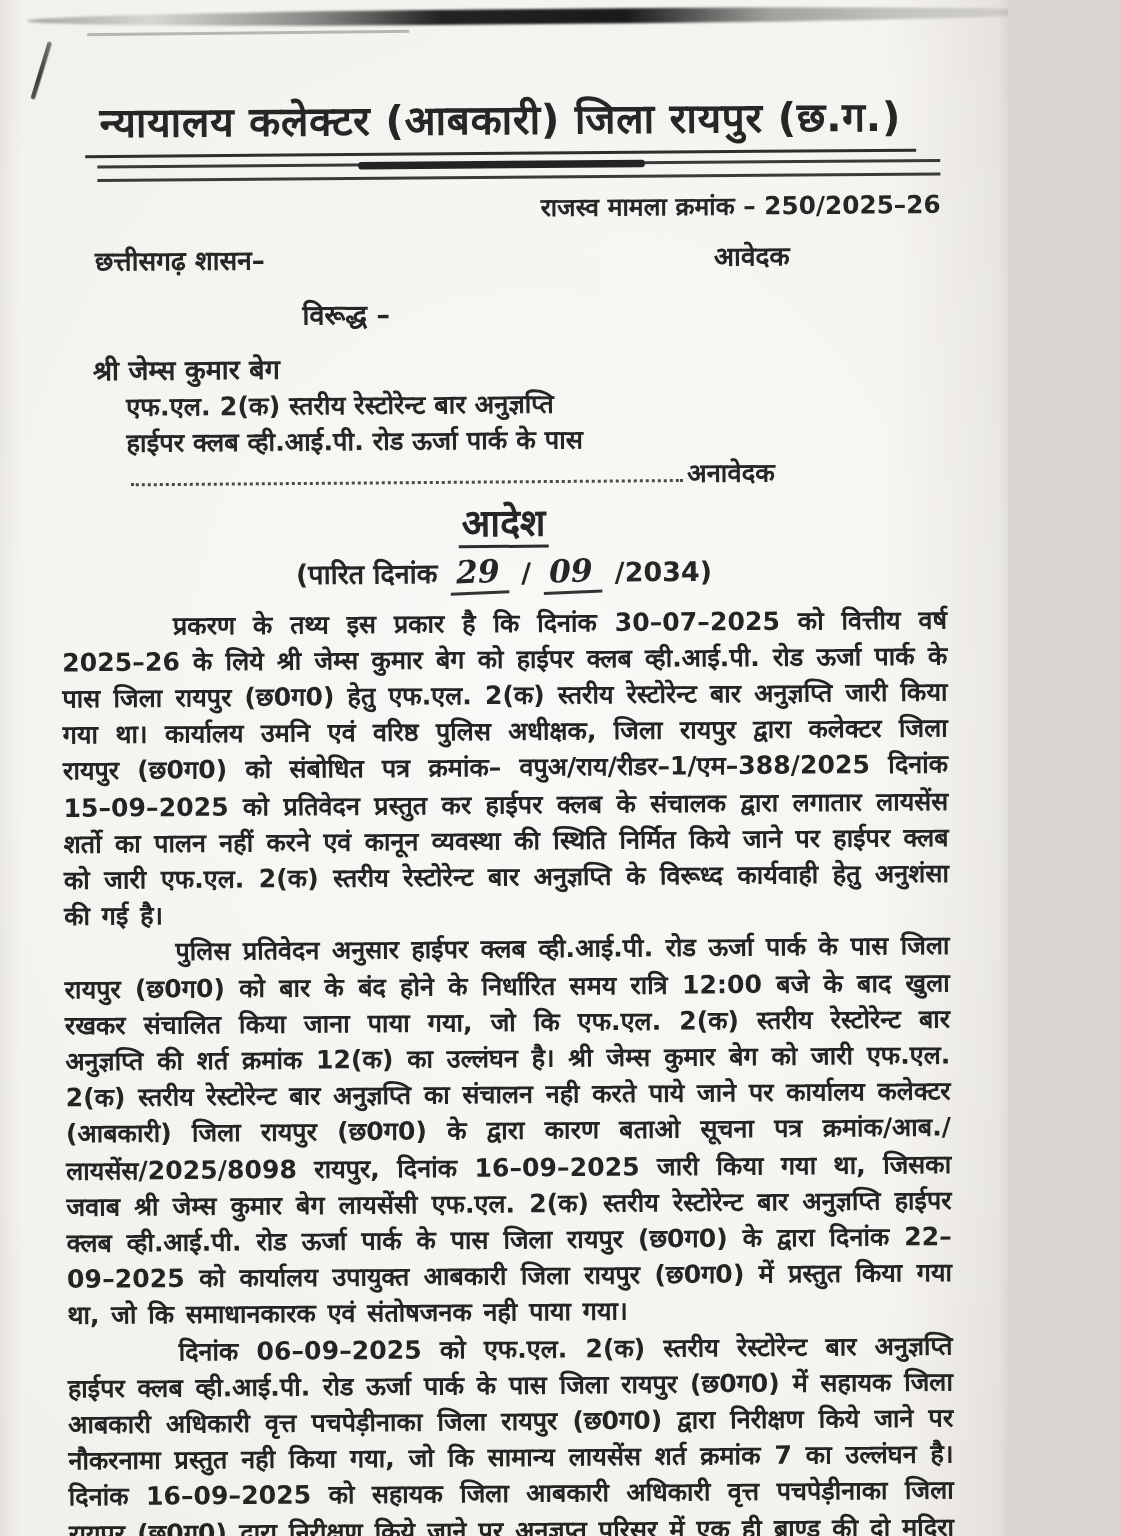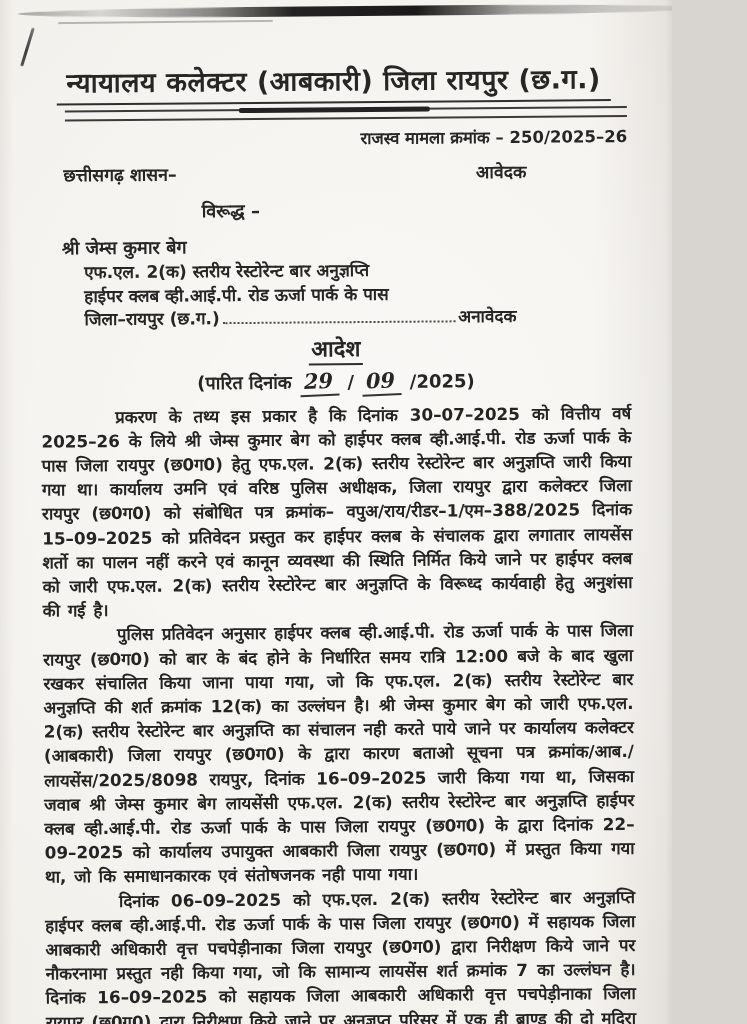--- a/index.html
+++ b/index.html
@@ -81,21 +81,21 @@
   }
   .licensee .label{flex:none;width:120px;}
   .licensee .lines{width:432px;margin-left:22px;}
   .licensee .last-line{display:flex;align-items:baseline;}
   .licensee .leader{
     flex:1;border-bottom:2px dotted #4a4a4a;
     margin:0 3px;height:0.75em;min-width:120px;
   }
   .order-heading-wrap{text-align:center;margin-top:5px;}
   .order-heading{
-    display:inline-block;font-size:22px;font-weight:bold;line-height:27px;
+    display:inline-block;font-size:25px;font-weight:bold;line-height:27px;
     border-bottom:2px solid #2e2e2e;padding:0 2px 1px;
   }
   .order-date{
     text-align:center;margin-top:3px;
     font-size:18px;font-weight:bold;line-height:26px;
   }
   .order-date .hand{
     display:inline-block;
     font-family:"DejaVu Serif","Liberation Serif",serif;
     font-style:italic;font-size:21px;font-weight:bold;
@@ -141,37 +141,36 @@
 
     <div class="versus">विरूद्ध –</div>
 
     <div class="respondent">श्री जेम्स कुमार बेग</div>
 
     <div class="licensee">
       <div class="lines">
         <div>एफ.एल. 2(क) स्तरीय रेस्टोरेन्ट बार अनुज्ञप्ति</div>
         <div>हाईपर क्लब व्ही.आई.पी. रोड ऊर्जा पार्क के पास</div>
         <div class="last-line">
-          <span>जिला–रायपुर (छ.ग.)</span>
           <span class="leader"></span>
           <span>अनावेदक</span>
         </div>
       </div>
     </div>
 
     <div class="order-heading-wrap">
       <span class="order-heading">आदेश</span>
     </div>
 
     <div class="order-date">
       <span>(पारित दिनांक</span>
       <span class="hand">29</span>
       <span>/</span>
       <span class="hand">09</span>
-      <span>/2025)</span>
+      <span>/2034)</span>
     </div>
 
     <div class="body-text">
       <p>प्रकरण के तथ्य इस प्रकार है कि दिनांक 30–07–2025 को वित्तीय वर्ष 2025–26 के लिये श्री जेम्स कुमार बेग को हाईपर क्लब व्ही.आई.पी. रोड ऊर्जा पार्क के पास जिला रायपुर (छ0ग0) हेतु एफ.एल. 2(क) स्तरीय रेस्टोरेन्ट बार अनुज्ञप्ति जारी किया गया था। कार्यालय उमनि एवं वरिष्ठ पुलिस अधीक्षक, जिला रायपुर द्वारा कलेक्टर जिला रायपुर (छ0ग0) को संबोधित पत्र क्रमांक– वपुअ/राय/रीडर–1/एम–388/2025 दिनांक 15–09–2025 को प्रतिवेदन प्रस्तुत कर हाईपर क्लब के संचालक द्वारा लगातार लायसेंस शर्तो का पालन नहीं करने एवं कानून व्यवस्था की स्थिति निर्मित किये जाने पर हाईपर क्लब को जारी एफ.एल. 2(क) स्तरीय रेस्टोरेन्ट बार अनुज्ञप्ति के विरूध्द कार्यवाही हेतु अनुशंसा की गई है।</p>
       <p>पुलिस प्रतिवेदन अनुसार हाईपर क्लब व्ही.आई.पी. रोड ऊर्जा पार्क के पास जिला रायपुर (छ0ग0) को बार के बंद होने के निर्धारित समय रात्रि 12:00 बजे के बाद खुला रखकर संचालित किया जाना पाया गया, जो कि एफ.एल. 2(क) स्तरीय रेस्टोरेन्ट बार अनुज्ञप्ति की शर्त क्रमांक 12(क) का उल्लंघन है। श्री जेम्स कुमार बेग को जारी एफ.एल. 2(क) स्तरीय रेस्टोरेन्ट बार अनुज्ञप्ति का संचालन नही करते पाये जाने पर कार्यालय कलेक्टर (आबकारी) जिला रायपुर (छ0ग0) के द्वारा कारण बताओ सूचना पत्र क्रमांक/आब./लायसेंस/2025/8098 रायपुर, दिनांक 16–09–2025 जारी किया गया था, जिसका जवाब श्री जेम्स कुमार बेग लायसेंसी एफ.एल. 2(क) स्तरीय रेस्टोरेन्ट बार अनुज्ञप्ति हाईपर क्लब व्ही.आई.पी. रोड ऊर्जा पार्क के पास जिला रायपुर (छ0ग0) के द्वारा दिनांक 22–09–2025 को कार्यालय उपायुक्त आबकारी जिला रायपुर (छ0ग0) में प्रस्तुत किया गया था, जो कि समाधानकारक एवं संतोषजनक नही पाया गया।</p>
       <p>दिनांक 06–09–2025 को एफ.एल. 2(क) स्तरीय रेस्टोरेन्ट बार अनुज्ञप्ति हाईपर क्लब व्ही.आई.पी. रोड ऊर्जा पार्क के पास जिला रायपुर (छ0ग0) में सहायक जिला आबकारी अधिकारी वृत्त पचपेड़ीनाका जिला रायपुर (छ0ग0) द्वारा निरीक्षण किये जाने पर नौकरनामा प्रस्तुत नही किया गया, जो कि सामान्य लायसेंस शर्त क्रमांक 7 का उल्लंघन है। दिनांक 16–09–2025 को सहायक जिला आबकारी अधिकारी वृत्त पचपेड़ीनाका जिला रायपुर (छ0ग0) द्वारा निरीक्षण किये जाने पर अनुज्ञप्त परिसर में एक ही ब्राण्ड की दो मदिरा की शीशीयां खुली पायी गई, जो लायसेंस शर्त क्रमांक 7 का उल्लंघन है एवं दैनिक मदिरा हिसाब पंजी अद्यतन नही पायी गई, लायसेंस शर्त क्रमांक 10 का उल्लंघन है। दिनांक 18–09–2025 को एफ.एल. 2(क) स्तरीय रेस्टोरेन्ट बार अनुज्ञप्ति हाईपर क्लब व्ही.आई.पी. रोड ऊर्जा पार्क के पास जिला रायपुर (छ0ग0) में संयुक्त जिला आबकारी टीम द्वारा निरीक्षण किये जाने पर अनुज्ञप्तिधारी द्वारा शासन द्वारा निर्धारित समयावधि रात्रि 12:00 बजे के बाद भी बार का संचालन किया जा रहा था, जो लायसेंस शर्त क्रमांक 12(क) का उल्लंघन है।</p>
 
     </div>
 
   </div>

